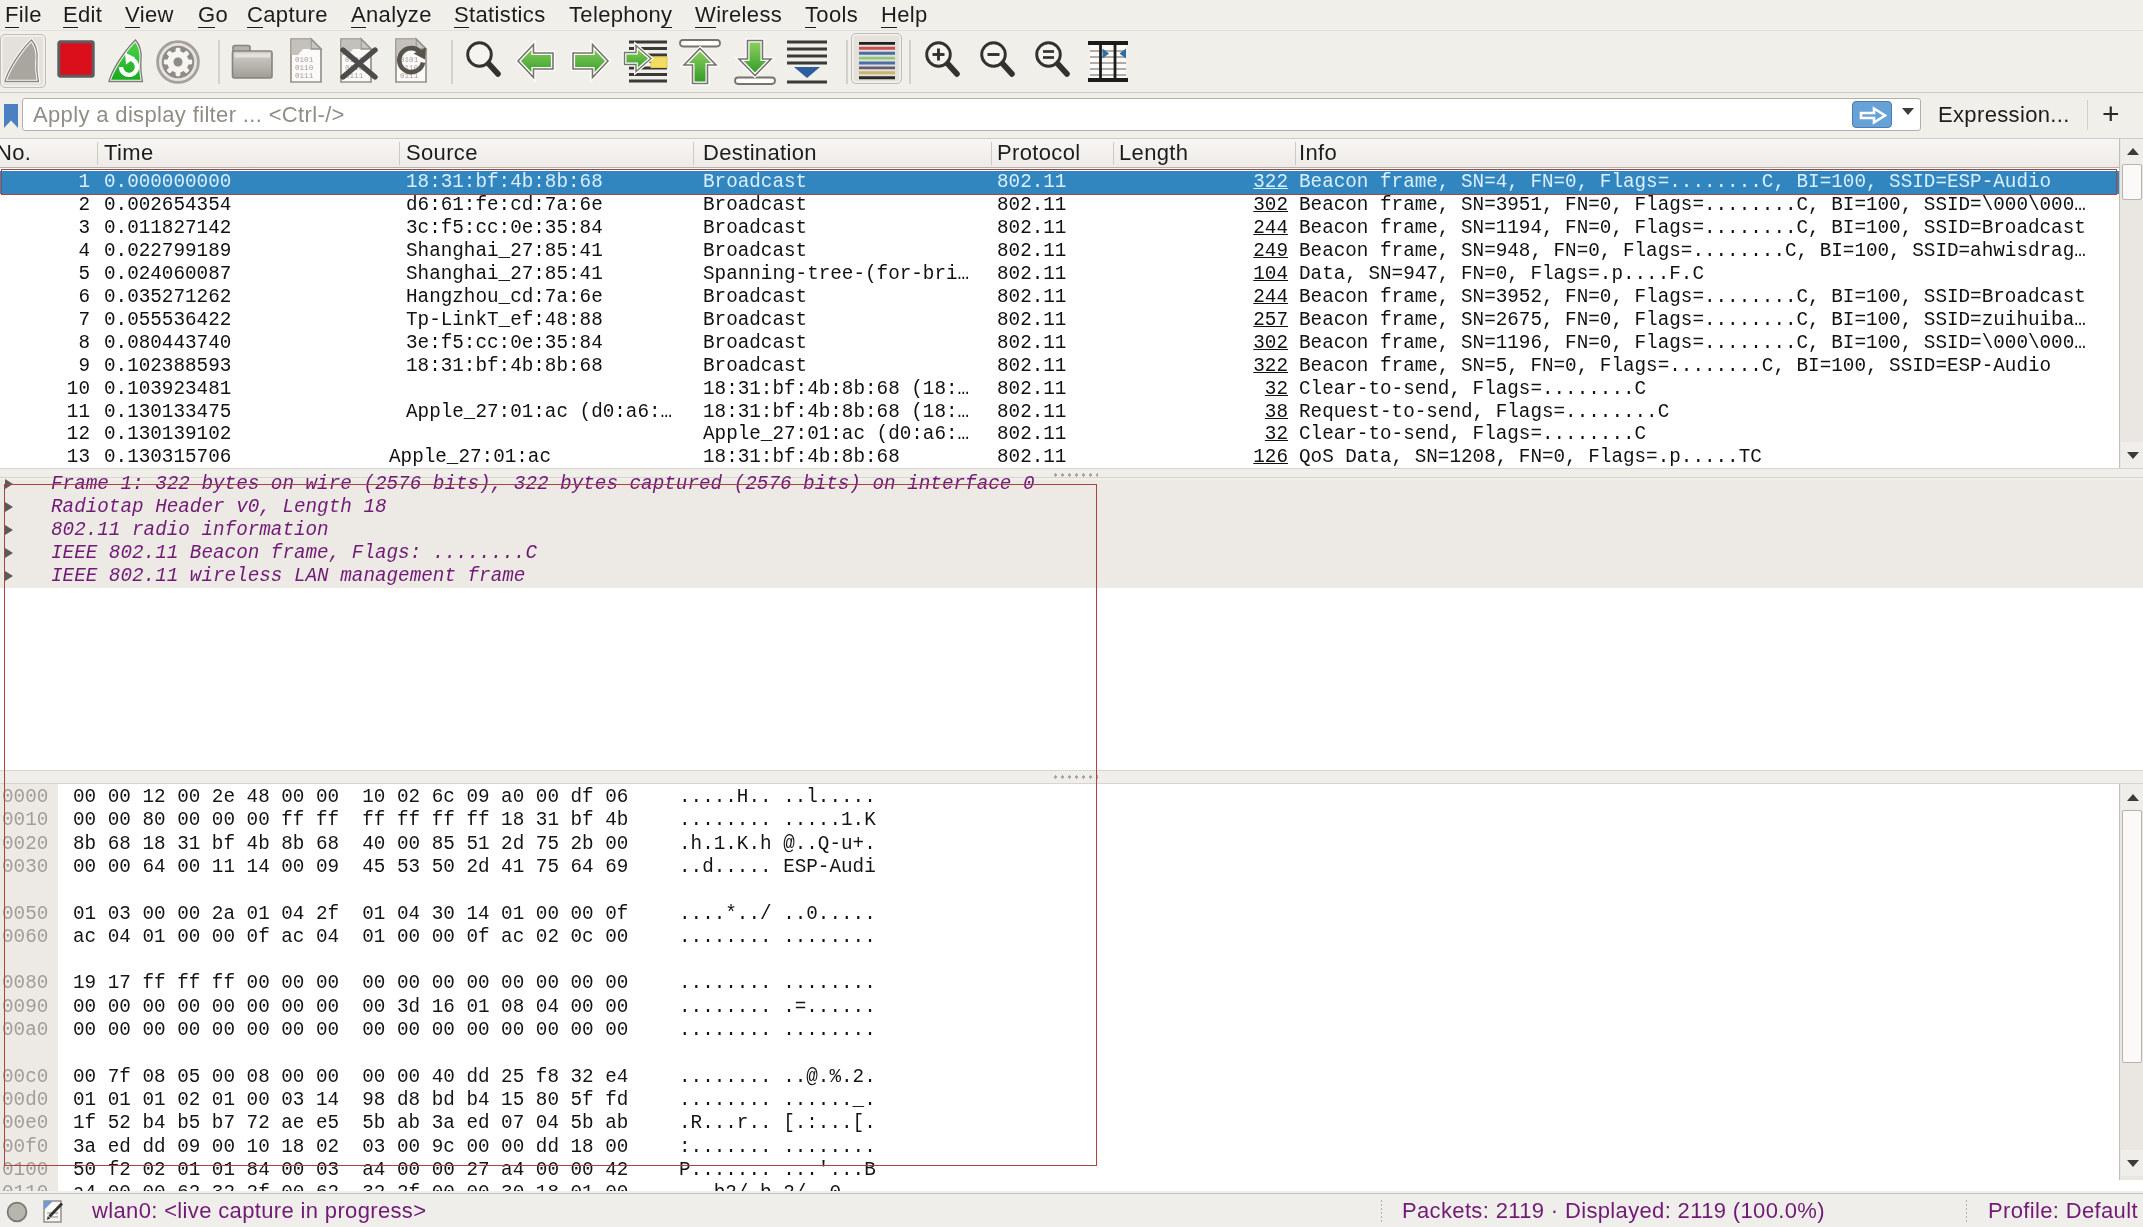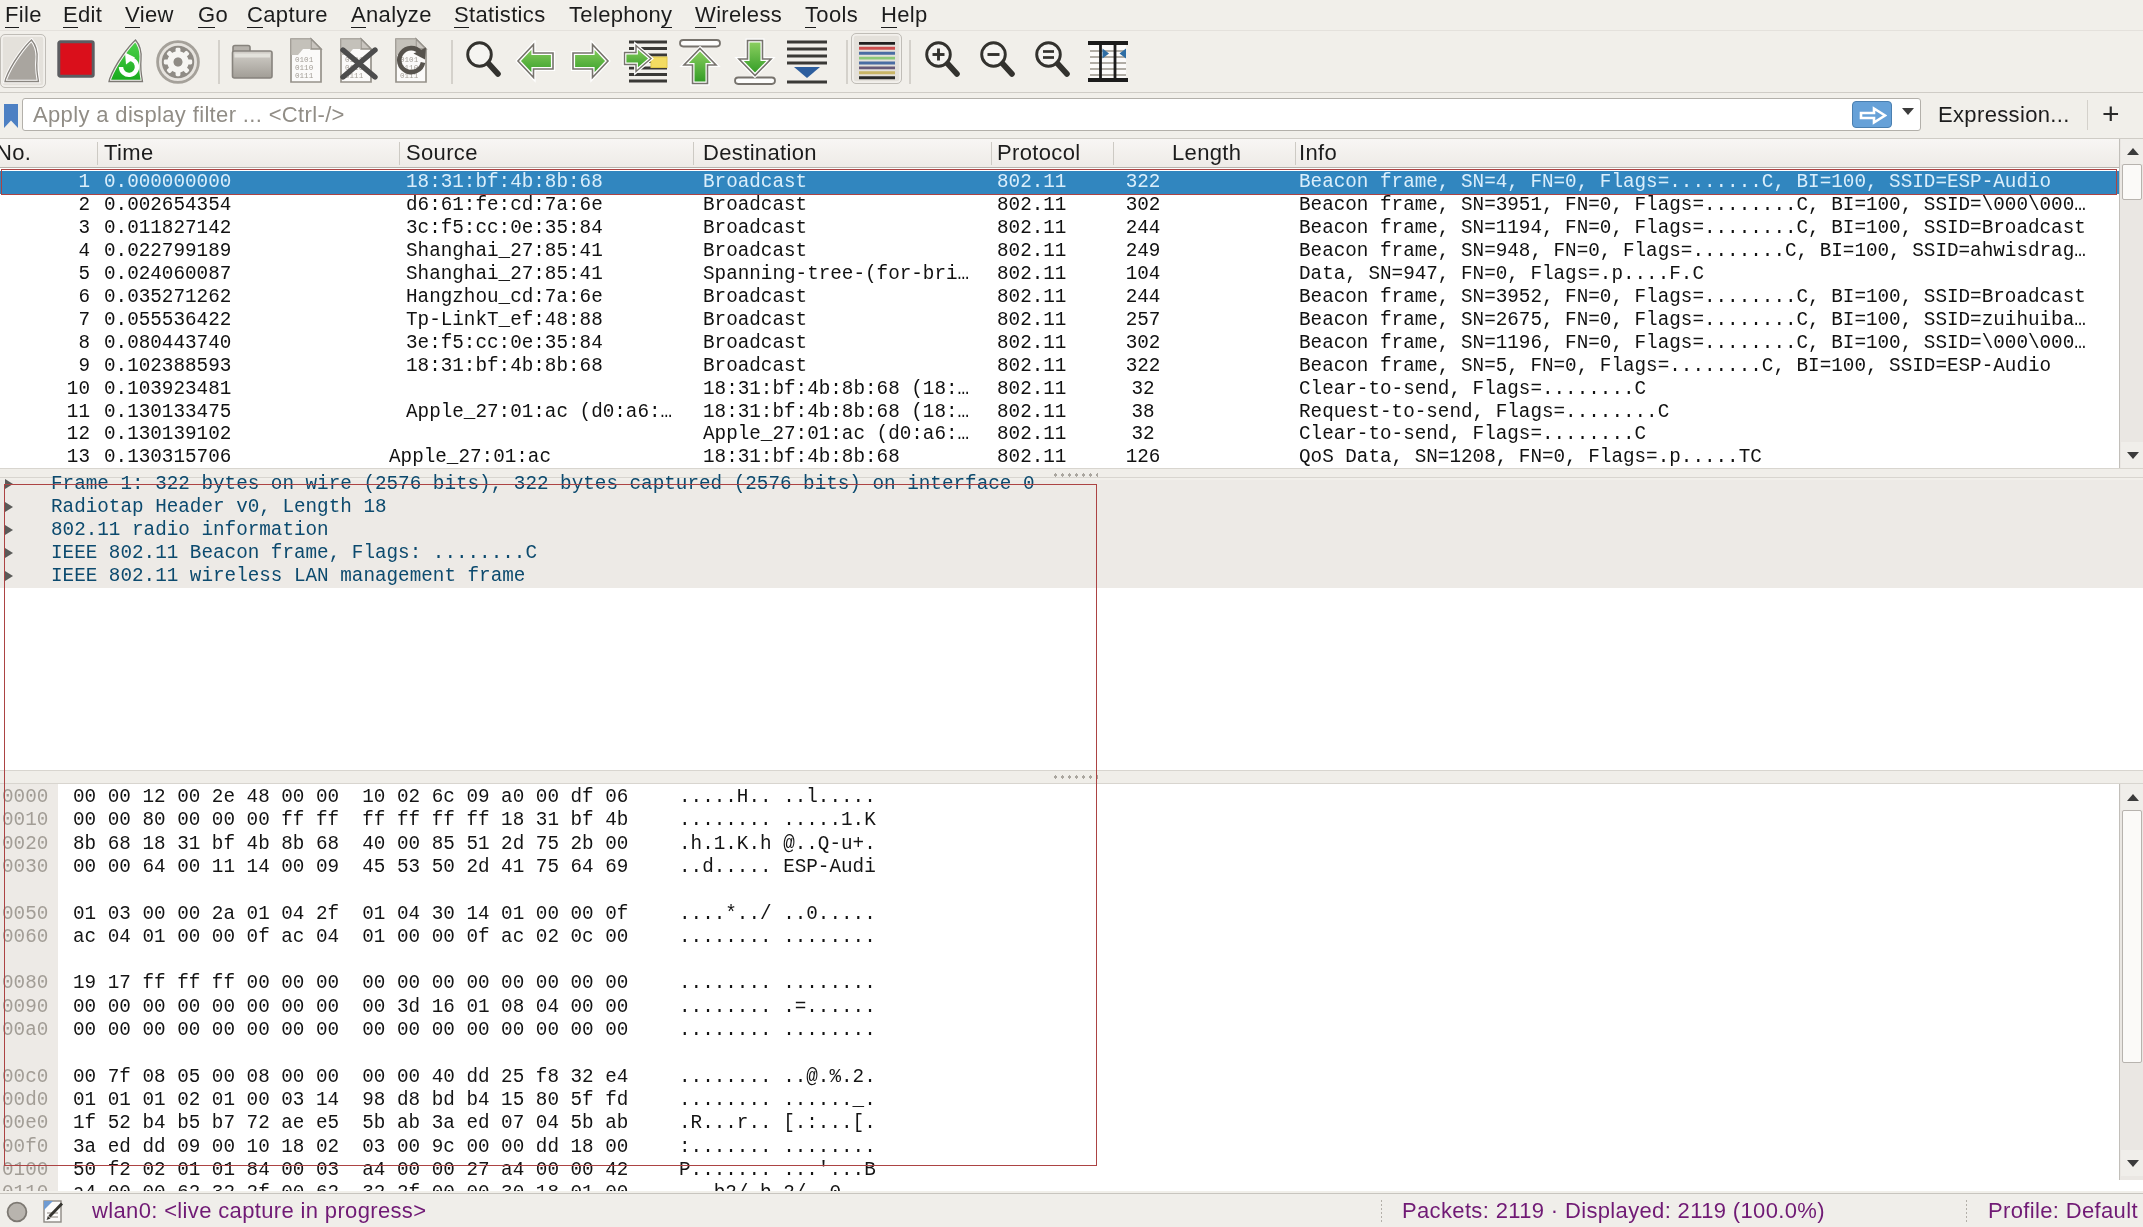--- a/index.html
+++ b/index.html
@@ -21,28 +21,28 @@
 #fsep { position:absolute; left:2087px; top:7px; width:1.4px; height:30px; background:#d4d1cb; }
 #fplus { position:absolute; left:2102px; top:0; line-height:42px; font-size:30px; color:#2a2a2a; }
 #plist { position:absolute; left:0; top:139px; width:100%; height:329px; background:#ffffff; }
 #phead { position:absolute; left:0; top:0; width:2119px; height:29px; background:linear-gradient(#f8f6f4,#eeebe7); border-bottom:1px solid #b5b2ac; }
 .hl { position:absolute; top:0; line-height:28px; font-size:22px; letter-spacing:0.35px; color:#1c1c1c; }
 .hsep { position:absolute; top:3px; width:1.4px; height:23px; background:#cdcac4; }
 .prow { position:absolute; left:0; width:2119px; height:23px; font-size:19.3px; line-height:23px; font-family:"Liberation Mono",monospace; color:#111; white-space:pre; }
 .prow span { position:absolute; top:0; }
 .prow.sel { background:#3186bf; color:#daeefb; }
 .rnum { left:0; width:90px; text-align:right; }
-.rlen { left:1058px; width:170px; text-align:center; }
+.rlen { left:1118px; width:170px; text-align:right;text-decoration:underline; }
 #split1 { position:absolute; left:0; top:468px; width:100%; height:10px; background:#f0eee9; border-top:1px solid #d8d5cf; border-bottom:1px solid #d8d5cf; }
 #split2 { position:absolute; left:0; top:770px; width:100%; height:14px; background:#f0eee9; border-top:1px solid #d8d5cf; border-bottom:1px solid #d8d5cf; }
 .grip { position:absolute; left:1052px; top:4px; width:46px; height:4px;
    background-image:radial-gradient(circle, #aaa69f 1.6px, transparent 1.7px); background-size:7px 4px; }
 #details { position:absolute; left:0; top:480px; width:100%; height:290px; background:#ffffff; }
 #detgray { position:absolute; left:0; top:0; width:100%; height:108px; background:#edeae6; }
-.drow { position:absolute; left:0; width:100%; height:22.9px; line-height:22.9px; font-size:19.3px; font-family:"Liberation Mono",monospace; color:#0c4a6e; white-space:pre; }
+.drow { position:absolute; left:0; width:100%; height:22.9px; line-height:22.9px; font-size:19.3px; font-family:"Liberation Mono",monospace; color:#701a75; white-space:pre;font-style:italic; }
 .drow span { position:absolute; left:51px; }
 .drow .tri { position:absolute; left:4px; top:5px; }
 #hexpane { position:absolute; left:0; top:784px; width:100%; height:407px; background:#ffffff; overflow:hidden; }
 #hexoffbg { position:absolute; left:0; top:0; width:58px; height:407px; background:#edeae6; }
 .xrow { position:absolute; left:0; width:100%; height:23.3px; line-height:23.3px; font-size:19.3px; font-family:"Liberation Mono",monospace; color:#141414; white-space:pre; }
 .xrow span { position:absolute; top:0; }
 .xoff { left:2px; color:#a29d96; }
 .xhex { left:73px; }
 .xasc { left:679px; }
 #status { position:absolute; left:0; top:1193px; width:100%; height:34px; background:#f0eeea; border-top:1px solid #c8c5bf; }
@@ -328,21 +328,21 @@
         <span class="hl" style="left:-4px">No.</span>
         <div class="hsep" style="left:97px"></div>
         <span class="hl" style="left:104px">Time</span>
         <div class="hsep" style="left:399px"></div>
         <span class="hl" style="left:406px">Source</span>
         <div class="hsep" style="left:693px"></div>
         <span class="hl" style="left:703px">Destination</span>
         <div class="hsep" style="left:991px"></div>
         <span class="hl" style="left:997px">Protocol</span>
         <div class="hsep" style="left:1113px"></div>
-        <span class="hl" style="left:1172px">Length</span>
+        <span class="hl" style="left:1119px">Length</span>
         <div class="hsep" style="left:1295px"></div>
         <span class="hl" style="left:1299px">Info</span>
       </div>
 <div class="prow sel" style="top:32.0px"><span class="rnum">1</span><span style="left:104px">0.000000000</span><span style="left:406px">18:31:bf:4b:8b:68</span><span style="left:703px">Broadcast</span><span style="left:997px">802.11</span><span class="rlen">322</span><span style="left:1299px">Beacon frame, SN=4, FN=0, Flags=........C, BI=100, SSID=ESP-Audio</span></div>
 <div class="prow" style="top:55.0px"><span class="rnum">2</span><span style="left:104px">0.002654354</span><span style="left:406px">d6:61:fe:cd:7a:6e</span><span style="left:703px">Broadcast</span><span style="left:997px">802.11</span><span class="rlen">302</span><span style="left:1299px">Beacon frame, SN=3951, FN=0, Flags=........C, BI=100, SSID=\000\000…</span></div>
 <div class="prow" style="top:77.9px"><span class="rnum">3</span><span style="left:104px">0.011827142</span><span style="left:406px">3c:f5:cc:0e:35:84</span><span style="left:703px">Broadcast</span><span style="left:997px">802.11</span><span class="rlen">244</span><span style="left:1299px">Beacon frame, SN=1194, FN=0, Flags=........C, BI=100, SSID=Broadcast</span></div>
 <div class="prow" style="top:100.8px"><span class="rnum">4</span><span style="left:104px">0.022799189</span><span style="left:406px">Shanghai_27:85:41</span><span style="left:703px">Broadcast</span><span style="left:997px">802.11</span><span class="rlen">249</span><span style="left:1299px">Beacon frame, SN=948, FN=0, Flags=........C, BI=100, SSID=ahwisdrag…</span></div>
 <div class="prow" style="top:123.8px"><span class="rnum">5</span><span style="left:104px">0.024060087</span><span style="left:406px">Shanghai_27:85:41</span><span style="left:703px">Spanning-tree-(for-bri…</span><span style="left:997px">802.11</span><span class="rlen">104</span><span style="left:1299px">Data, SN=947, FN=0, Flags=.p....F.C</span></div>
 <div class="prow" style="top:146.8px"><span class="rnum">6</span><span style="left:104px">0.035271262</span><span style="left:406px">Hangzhou_cd:7a:6e</span><span style="left:703px">Broadcast</span><span style="left:997px">802.11</span><span class="rlen">244</span><span style="left:1299px">Beacon frame, SN=3952, FN=0, Flags=........C, BI=100, SSID=Broadcast</span></div>
 <div class="prow" style="top:169.7px"><span class="rnum">7</span><span style="left:104px">0.055536422</span><span style="left:406px">Tp-LinkT_ef:48:88</span><span style="left:703px">Broadcast</span><span style="left:997px">802.11</span><span class="rlen">257</span><span style="left:1299px">Beacon frame, SN=2675, FN=0, Flags=........C, BI=100, SSID=zuihuiba…</span></div>

